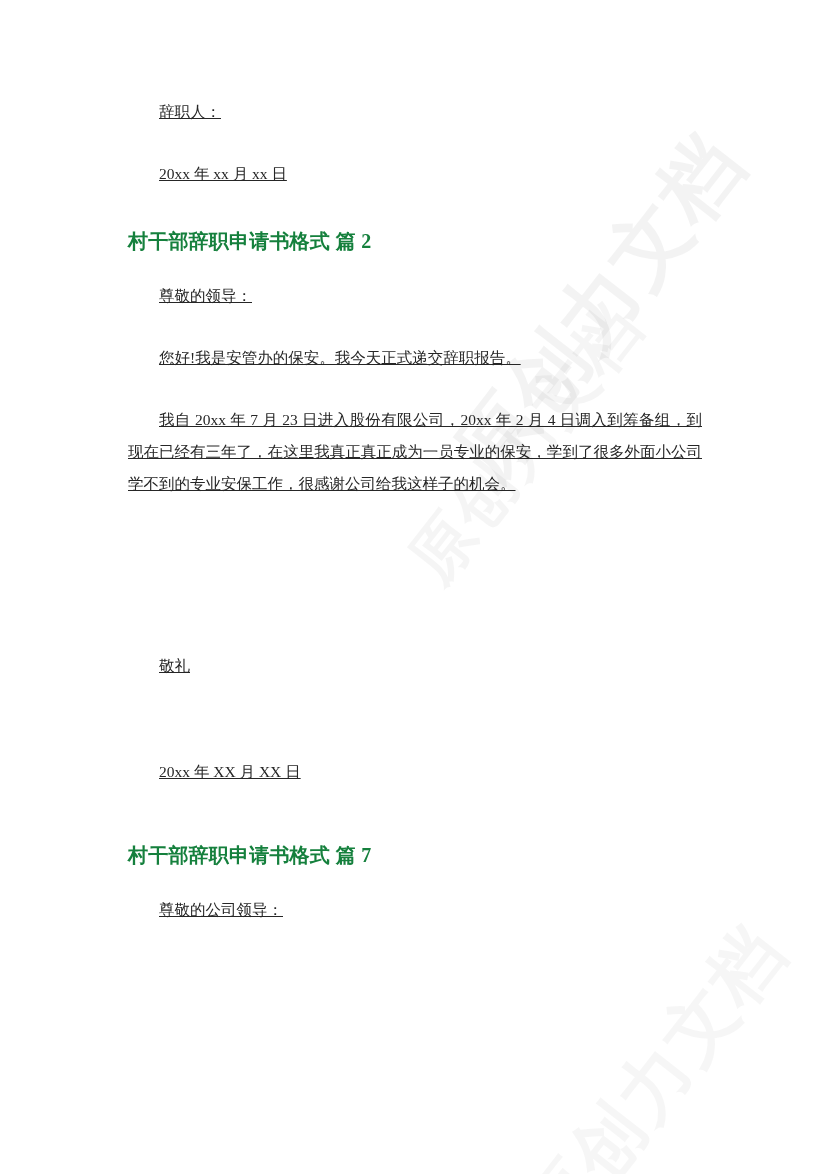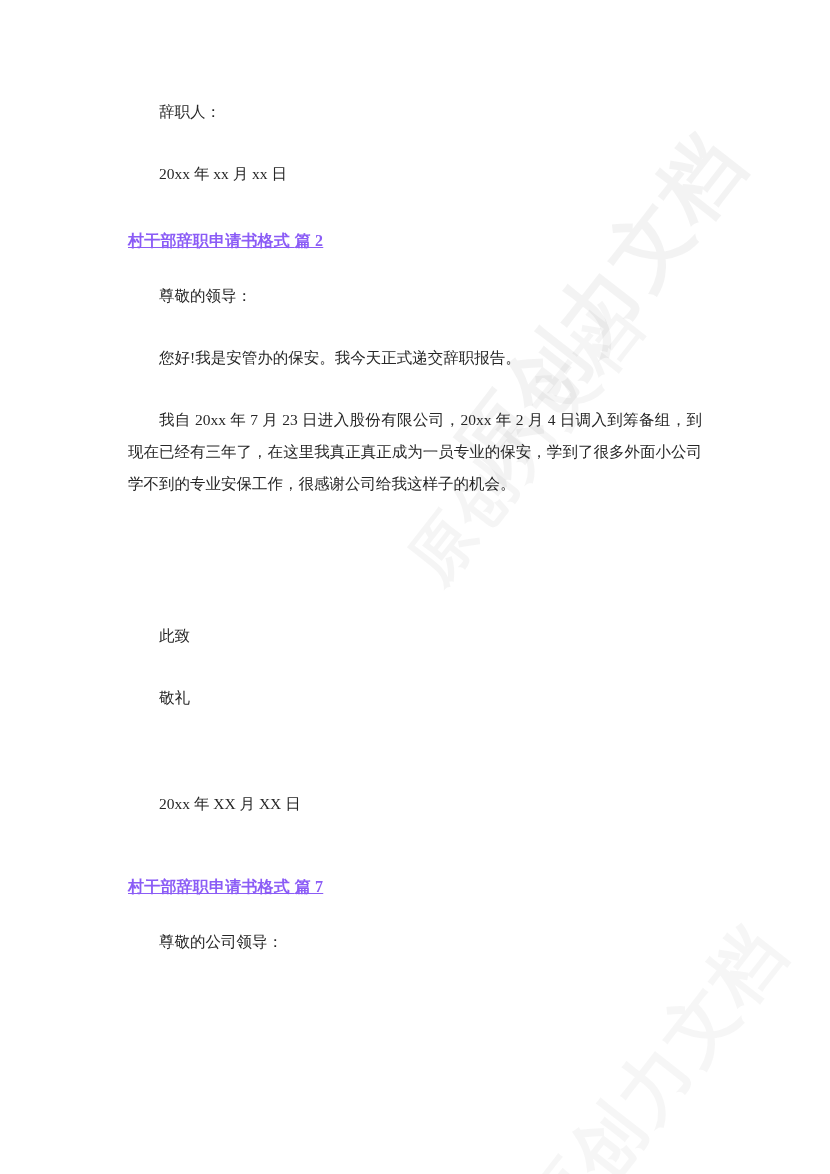--- a/index.html
+++ b/index.html
@@ -68,30 +68,30 @@
   .doc-line {
     margin: 0;
     font-size: 15.5px;
     line-height: 32px;
     color: #262626;
     text-align: justify;
     text-justify: inter-ideograph;
   }
   .doc-line.indent {
     text-indent: 2em;
+    text-decoration: underline;
   }
   .section-heading {
     margin: 0;
     font-family: "Liberation Sans", "DejaVu Sans", sans-serif;
     font-weight: 700;
-    font-size: 16px;
+    font-size: 20px;
     line-height: 30px;
-    color: #8b5cf6;
+    color: #15803d;
     letter-spacing: 0.2px;
-    text-decoration: underline;
   }
   .section-heading .heading-num {
     font-family: "Liberation Serif", "DejaVu Serif", serif;
     font-weight: 700;
   }
   
   .block-top { padding-top: 96px; }
   .gap-sm { height: 24px; }
   .gap-md { height: 30px; }
   .gap-lg { height: 36px; }
@@ -142,21 +142,20 @@
 
 
     <div class="gap-md"></div>
 
 
     <div class="gap-md"></div>
 
 
     <div class="gap-md"></div>
 
-    <p class="doc-line indent">此致</p>
 
     <div class="gap-md"></div>
 
     <p class="doc-line indent">敬礼</p>
 
     <div class="gap-xxl"></div>
 
     <p class="doc-line indent">20xx 年 XX 月 XX 日</p>
 
     <div class="gap-xl"></div>

